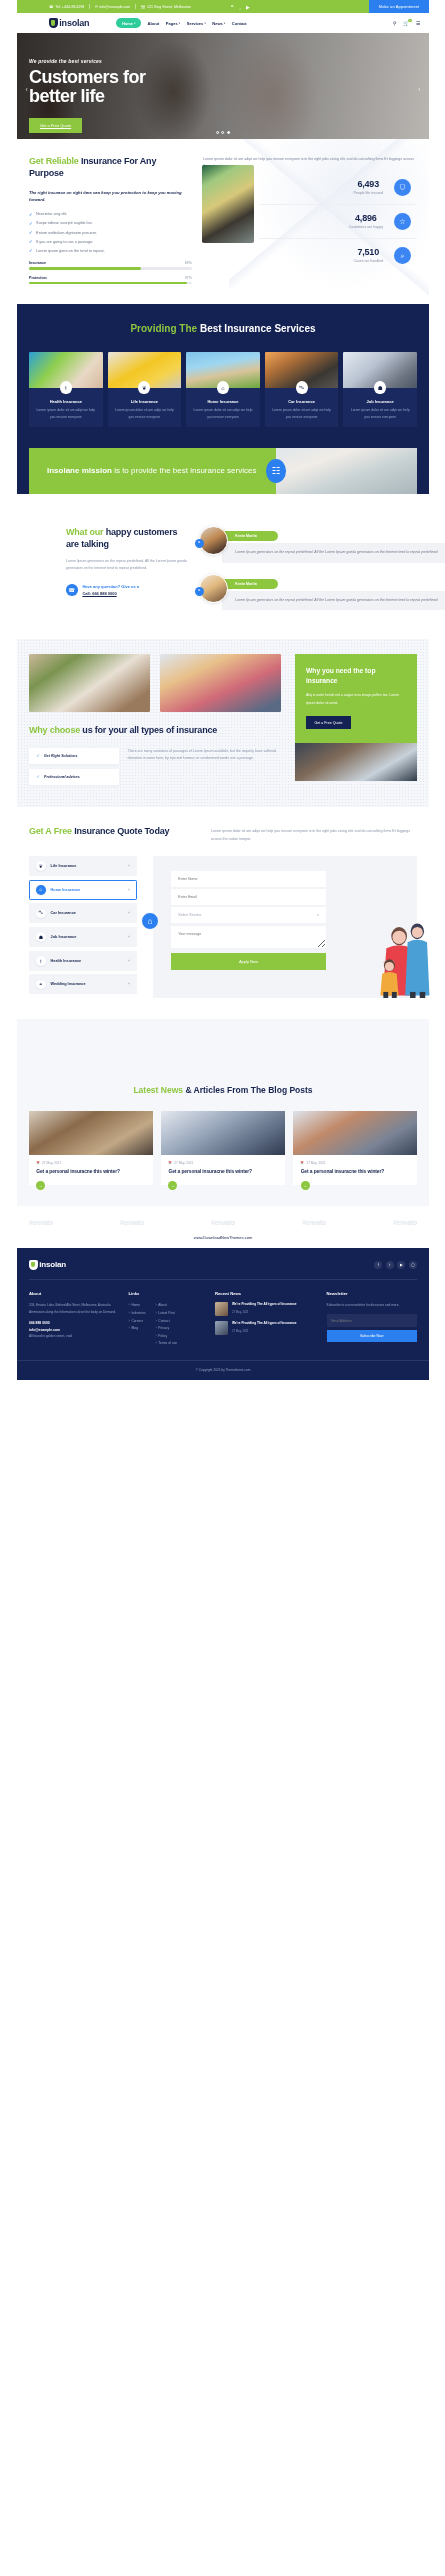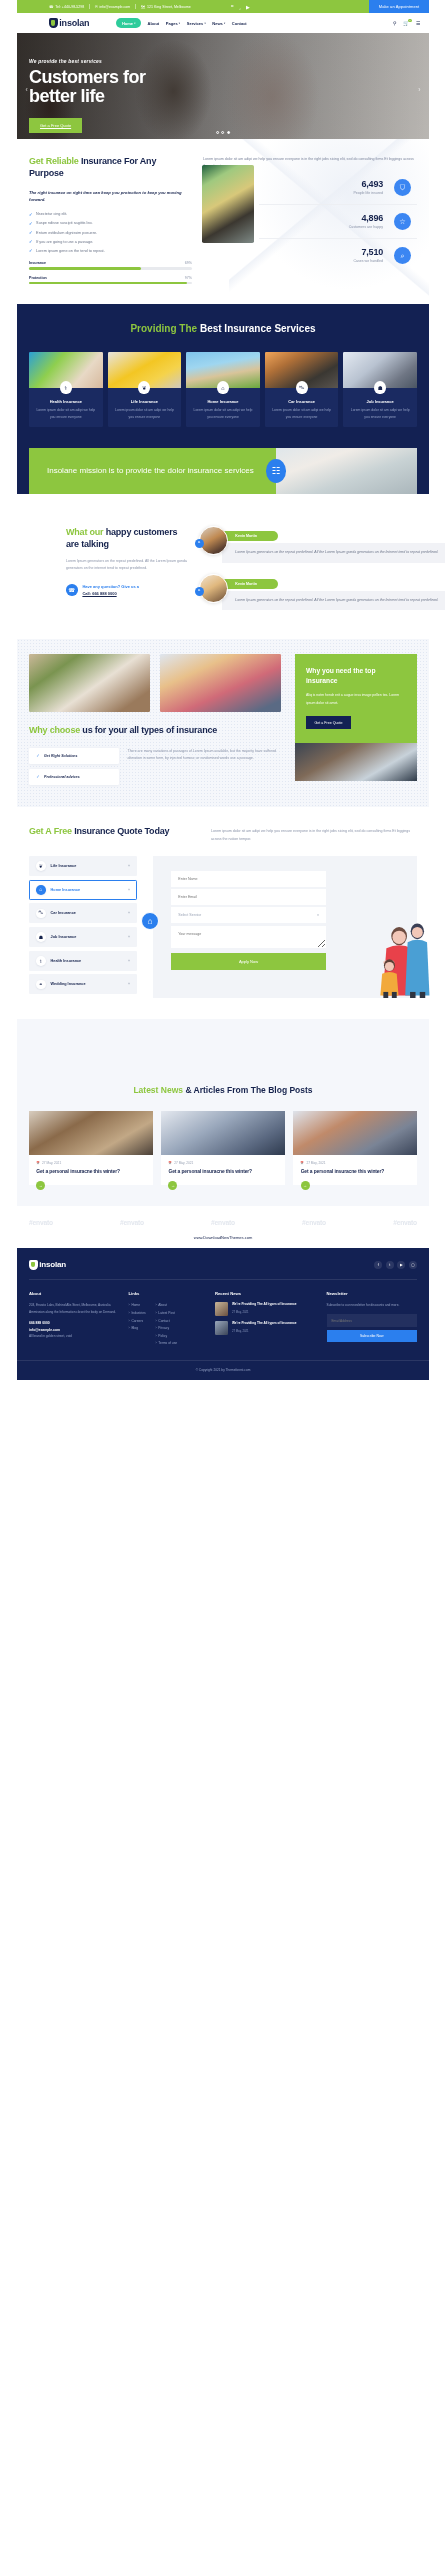--- a/index.html
+++ b/index.html
@@ -114,21 +114,21 @@
     width:52px; height:78px; border-radius:1.8px; position:absolute;
     left:-1.2px; top:8.5px;
     background:linear-gradient(150deg,#1f5f3f 0%,#9fc97f 20%,#d8c87a 45%,#3b3730 70%,#7e8a86 100%);
   }
   .stats { margin-left:56px; }
   .stat {
     display:flex; align-items:center; justify-content:flex-end; gap:11px;
     padding:8px 6px 8px 0; border-bottom:0.6px solid #edeff3;
   }
   .stat:last-child { border-bottom:none; }
-  .stat-txt { text-align:right; }
+  .stat-txt { text-align:center; }
   .stat-num { font-size:9px; font-weight:bold; letter-spacing:-0.2px; }
   .stat-lab { font-size:3.6px; color:#8a93a8; margin-top:2.4px; }
   .stat-ic {
     width:17px; height:17px; border-radius:50%; background:#3b86f2;
     display:flex; align-items:center; justify-content:center; color:#fff; font-size:7.3px;
   }
 
   
   .services { background:#132153; padding:18px 0 20.6px; }
   .services h2 { color:#fff; text-align:center; font-size:10px; font-weight:bold; line-height:1.4; }
@@ -147,21 +147,21 @@
   .img-life   { background:linear-gradient(150deg,#e8e4de 0%,#f3c623 45%,#f5d34b 70%,#cfc9c0 100%); }
   .img-home   { background:linear-gradient(170deg,#7fc4ec 0%,#9fd6f0 35%,#d8c49a 60%,#6aa83e 100%); }
   .img-car    { background:linear-gradient(150deg,#f2a65a 0%,#b07038 30%,#3a3732 70%,#5a5550 100%); }
   .img-job    { background:linear-gradient(140deg,#e4eaf2 0%,#b9c3d1 40%,#6f7684 75%,#4a5563 100%); }
 
   
   .mission-wrap { background:#132153; padding-bottom:0; position:relative; }
   .mission { display:flex; width:388px; margin:0 auto; }
   .mission-l { background:#8dc63f; flex:1; padding:17px 14.6px 17px 18px; position:relative; }
   .mission-l h2 { color:#fff; font-size:8px; line-height:1.55; font-weight:normal; }
-  .mission-l h2 b { font-weight:normal; }
+  .mission-l h2 b { font-weight:bold; }
   .mission-badge {
     position:absolute; right:-10.3px; top:50%; transform:translateY(-50%);
     width:20.6px; height:24px; border-radius:50%; background:#2b7fee;
     display:flex; align-items:center; justify-content:center; font-size:9.7px; color:#fff; z-index:3;
   }
   .mission-r {
     width:141px; background:linear-gradient(160deg,#dfe6ea 0%,#f0ece7 30%,#c8d2d4 60%,#aab6bb 100%);
   }
   .mission-spacer { height:16px; background:#fff; }
 
@@ -564,21 +564,21 @@
           <p>Lorem ipsum dolor sit am adipi we help you ensure everyone</p>
         </div>
       </div>
     </div>
   </div>
 
   <div class="mission-wrap">
     <div class="mission">
       <div class="mission-l">
         <h2>
-          <b>Insolane mission</b><span> is to provide the dolor insurance services</span>
+          <b>Insolane mission</b><span> is to provide the best insurance services</span>
         </h2>
         <div class="mission-badge">☷</div>
       </div>
       <div class="mission-r"></div>
     </div>
     <div class="mission-spacer"></div>
   </div>
 
   <div class="testi">
     <div class="container">

